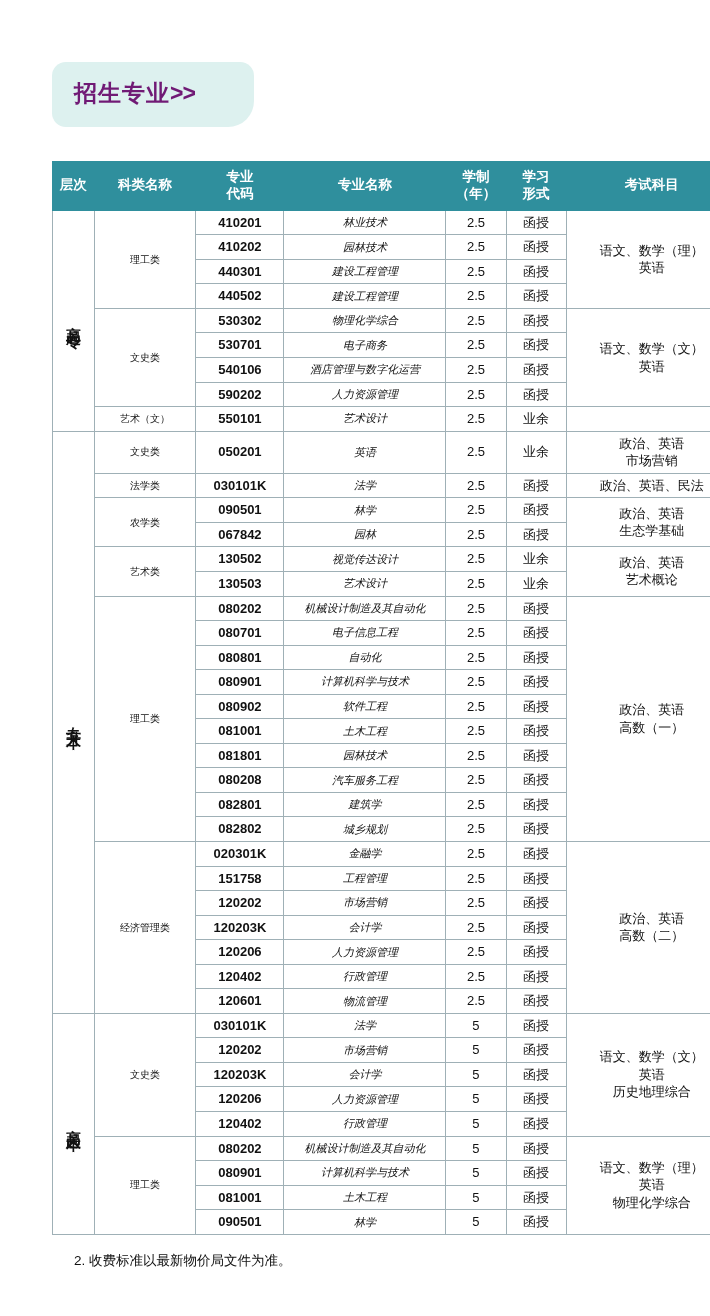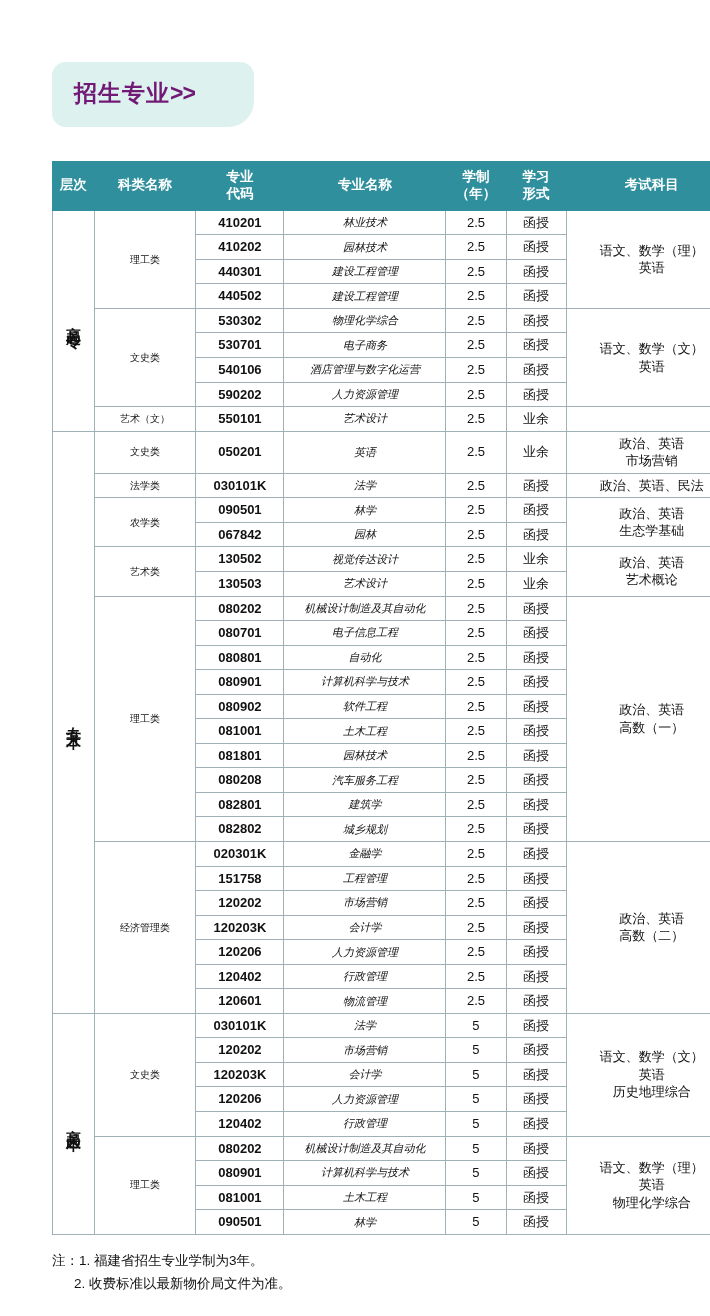--- a/index.html
+++ b/index.html
@@ -428,17 +428,16 @@
             <td class="code">090501</td>
             <td class="mname">林学</td>
             <td class="years">5</td>
             <td class="mode">函授</td>
           </tr>
         </tbody>
     </table>
   </div>
 
   <div class="notes">
-    <div>注：1. 福建省招生专业学制为3年。</div>
     <div class="indent">2. 收费标准以最新物价局文件为准。</div>
   </div>
 
 </div>
 
 </body></html>

